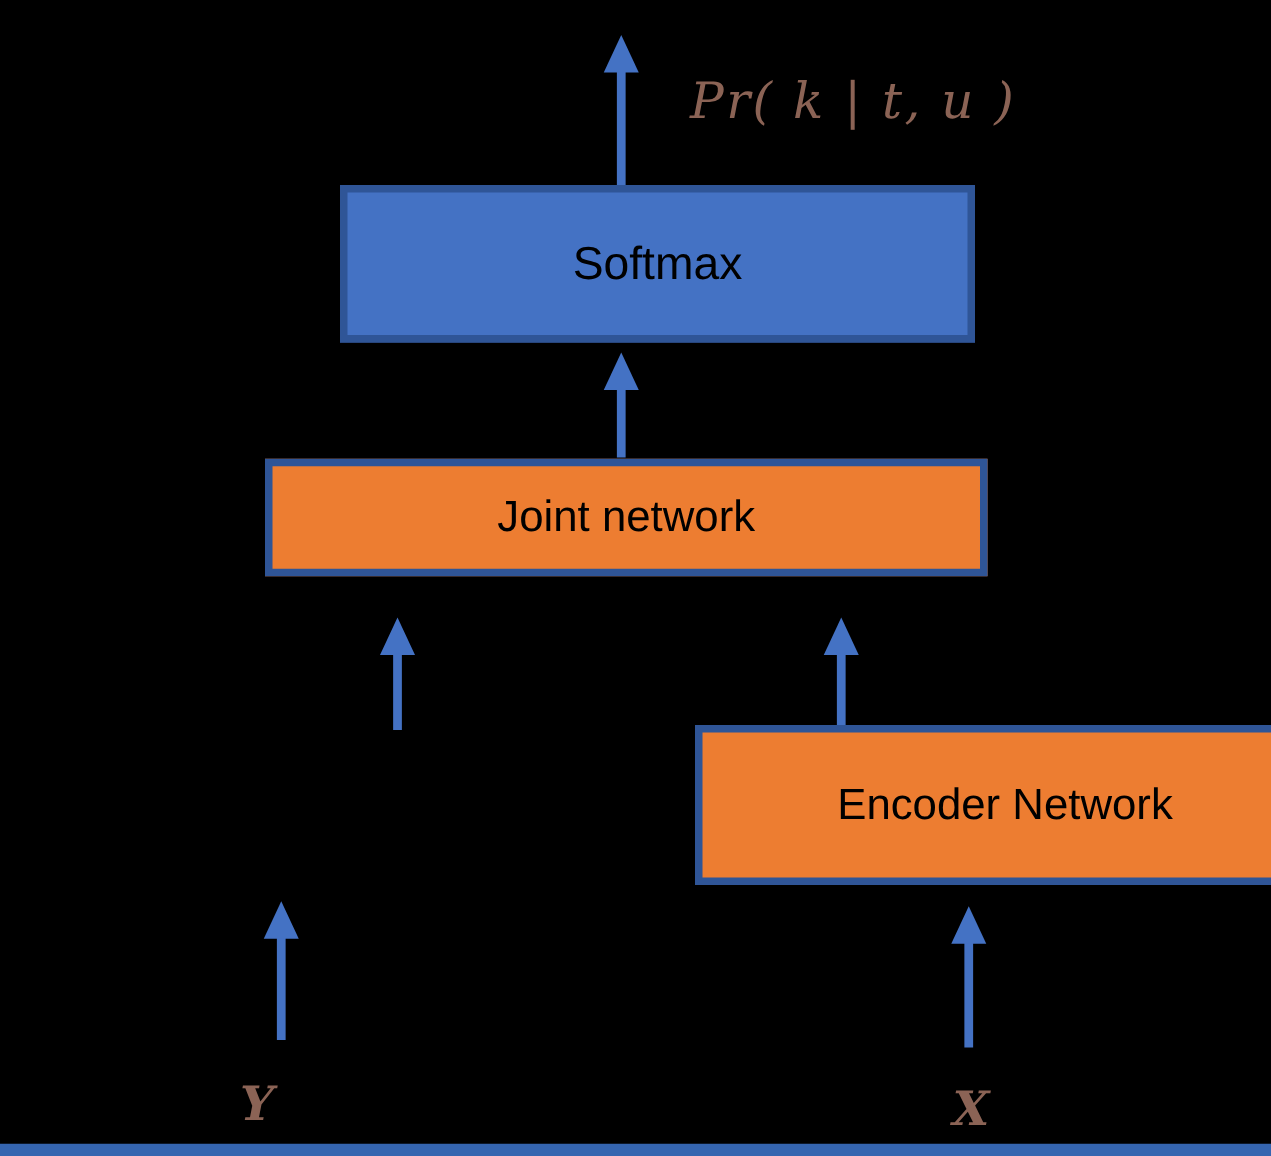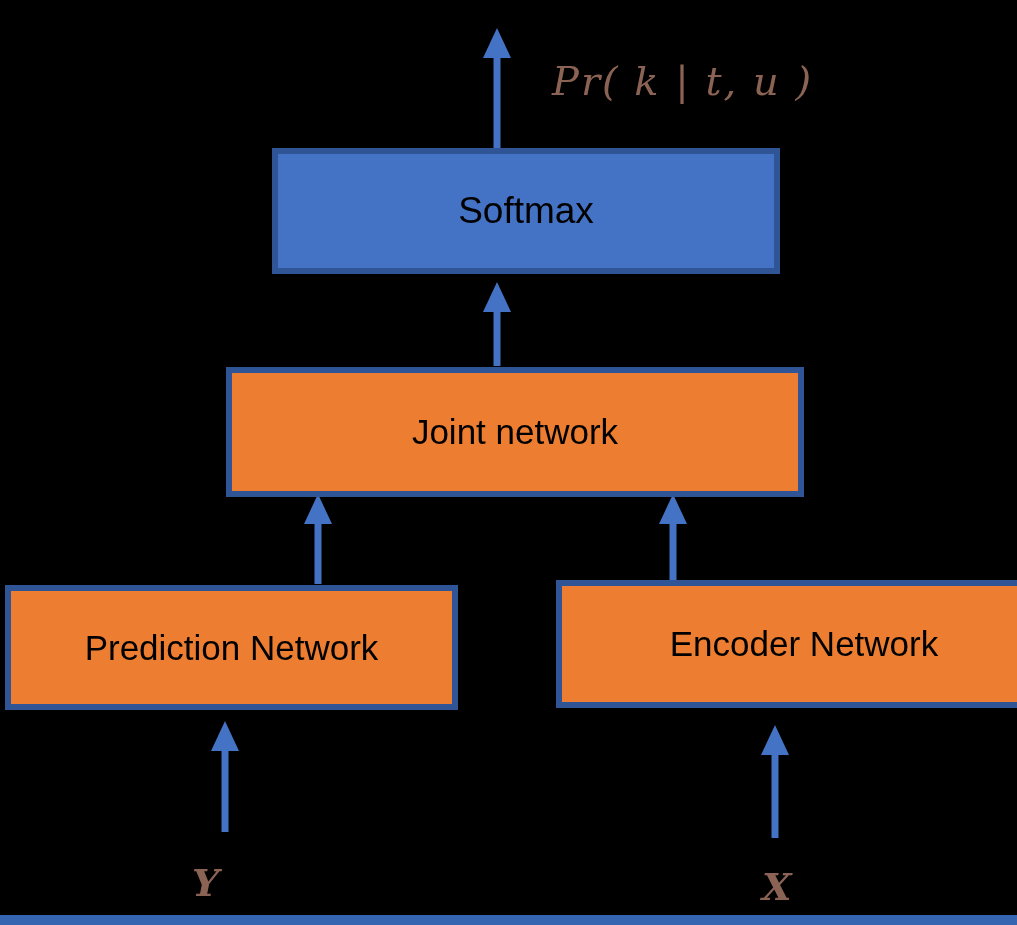--- a/index.html
+++ b/index.html
@@ -29,21 +29,21 @@
     align-items: center;
     justify-content: center;
     color: #000000;
     font-size: 35px;
     font-weight: 400;
   }
   .node-blue   { background: #4472C4; }
   .node-orange { background: #ED7D31; }
 
   .softmax-box    { left: 272px; top: 148px; width: 508px; height: 126px; font-size: 37px; }
-  .joint-box      { left: 226px; top: 367px; width: 578px; height: 130px; }
+  .joint-box      { left: 212px; top: 367px; width: 578px; height: 94px; }
   .prediction-box { left: 5px;   top: 585px; width: 453px; height: 125px; }
   .encoder-box    { left: 556px; top: 580px; width: 496px; height: 128px; }
 
   .math-label {
     position: absolute;
     font-family: "DejaVu Serif", serif;
     font-style: italic;
     color: #8B6355;
     white-space: nowrap;
   }
@@ -122,23 +122,20 @@
   <div class="math-label output-label">Pr( k  |  t, u )</div>
 
   <div class="node node-blue softmax-box">
     <span>Softmax</span>
   </div>
 
   <div class="node node-orange joint-box">
     <span>Joint network</span>
   </div>
 
-  <div class="node node-orange prediction-box">
-    <span>Prediction Network</span>
-  </div>
 
   <div class="node node-orange encoder-box">
     <span>Encoder Network</span>
   </div>
 
   <div class="math-label y-label">Y</div>
 
   <div class="math-label x-label">X</div>
 
   <div class="bottom-bar"></div>

